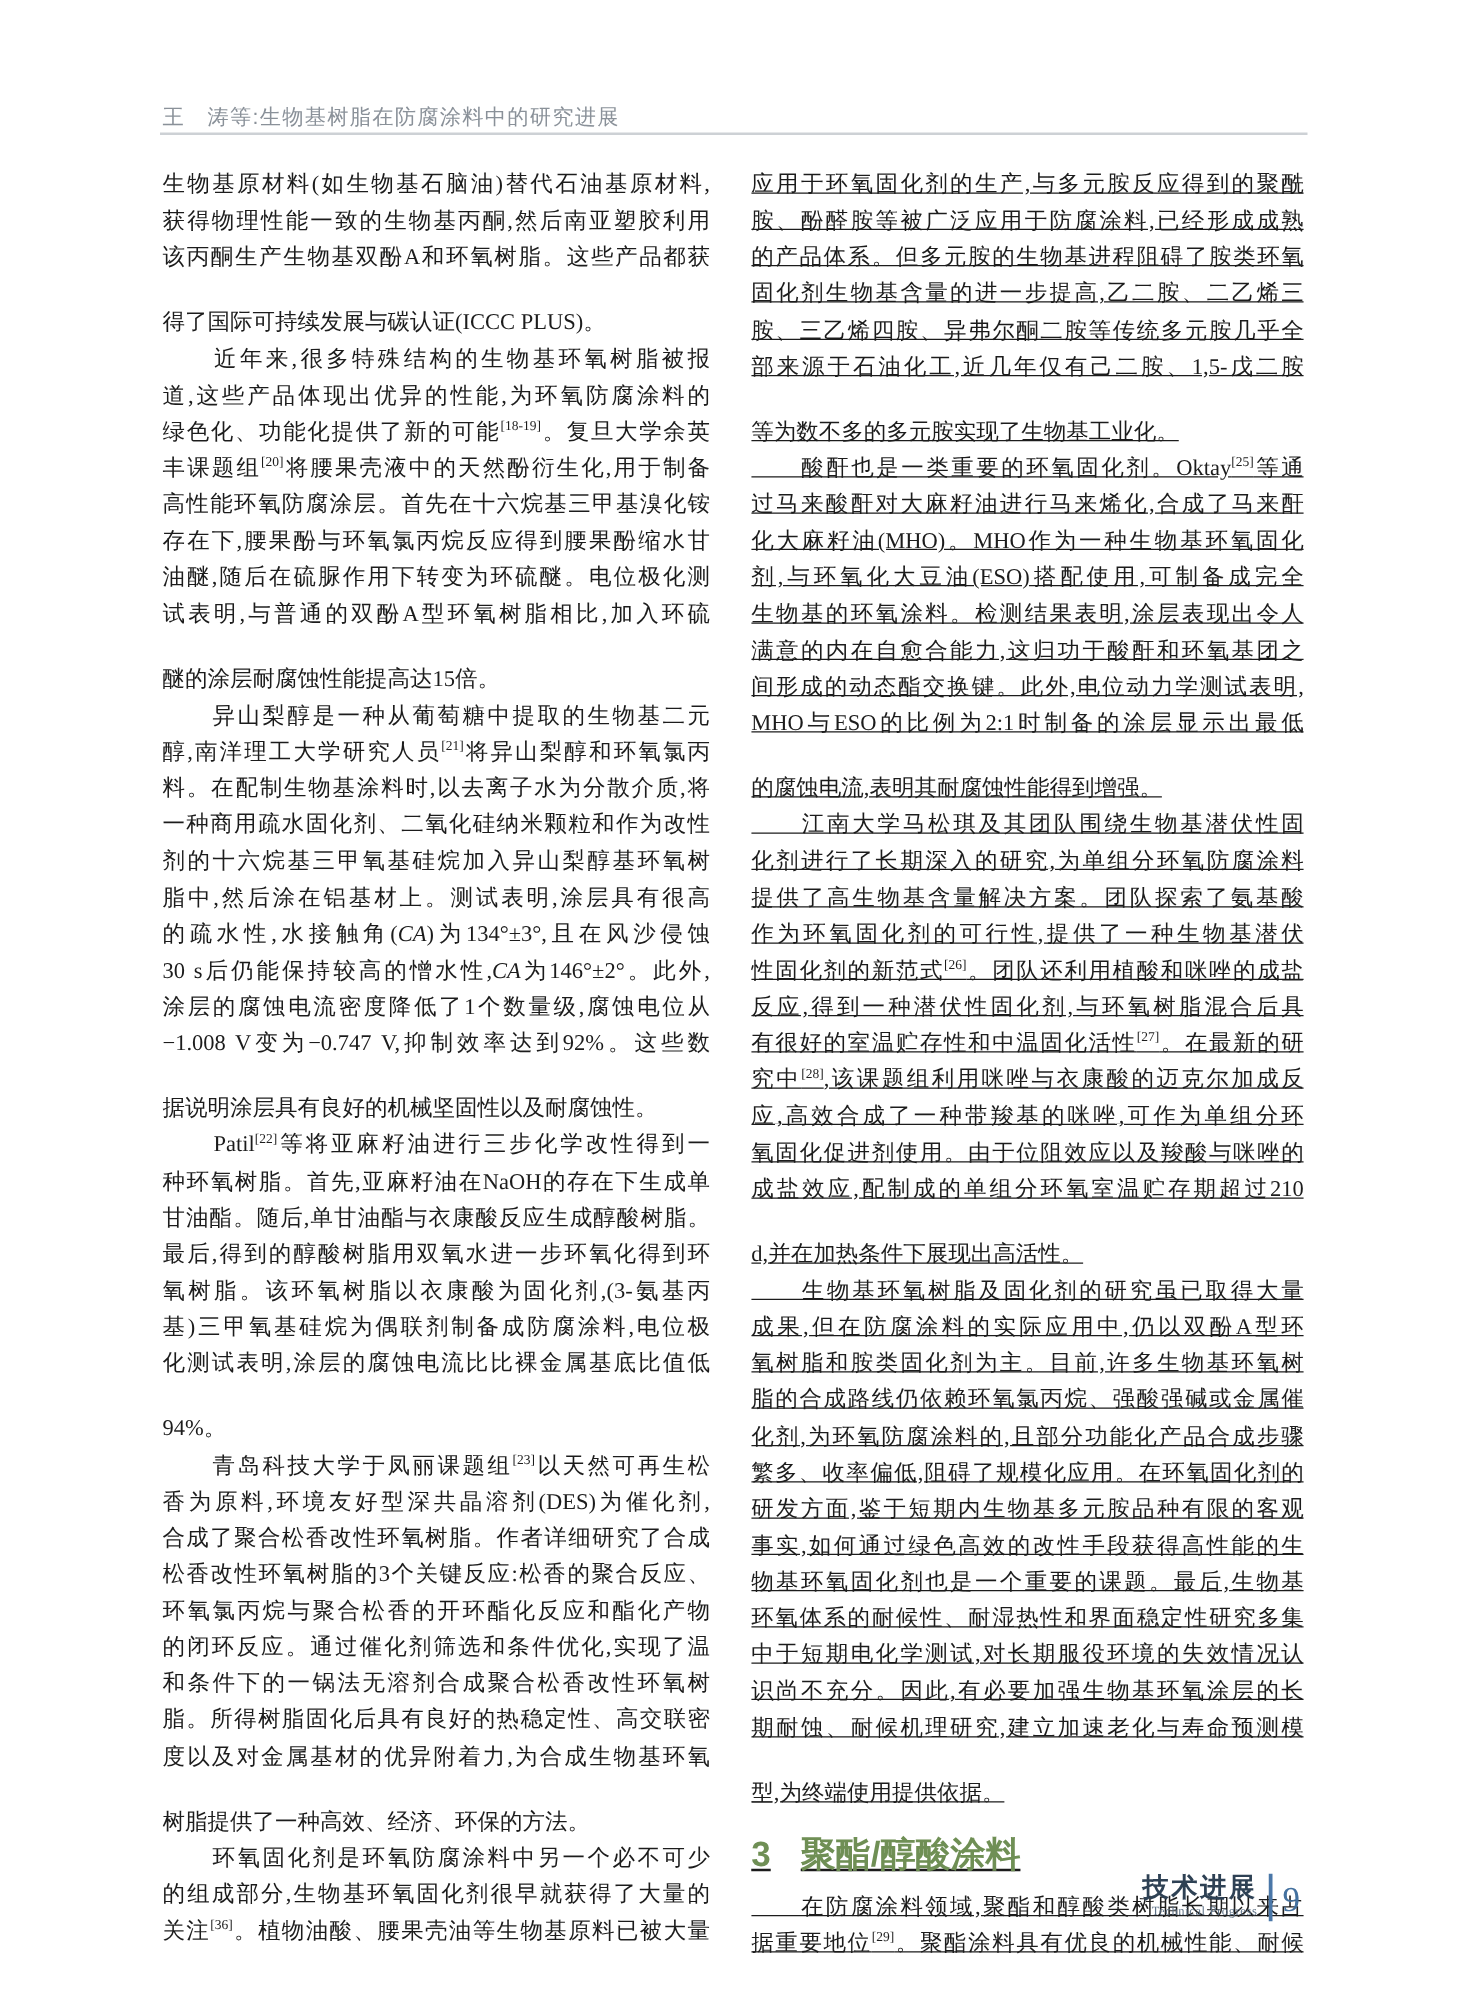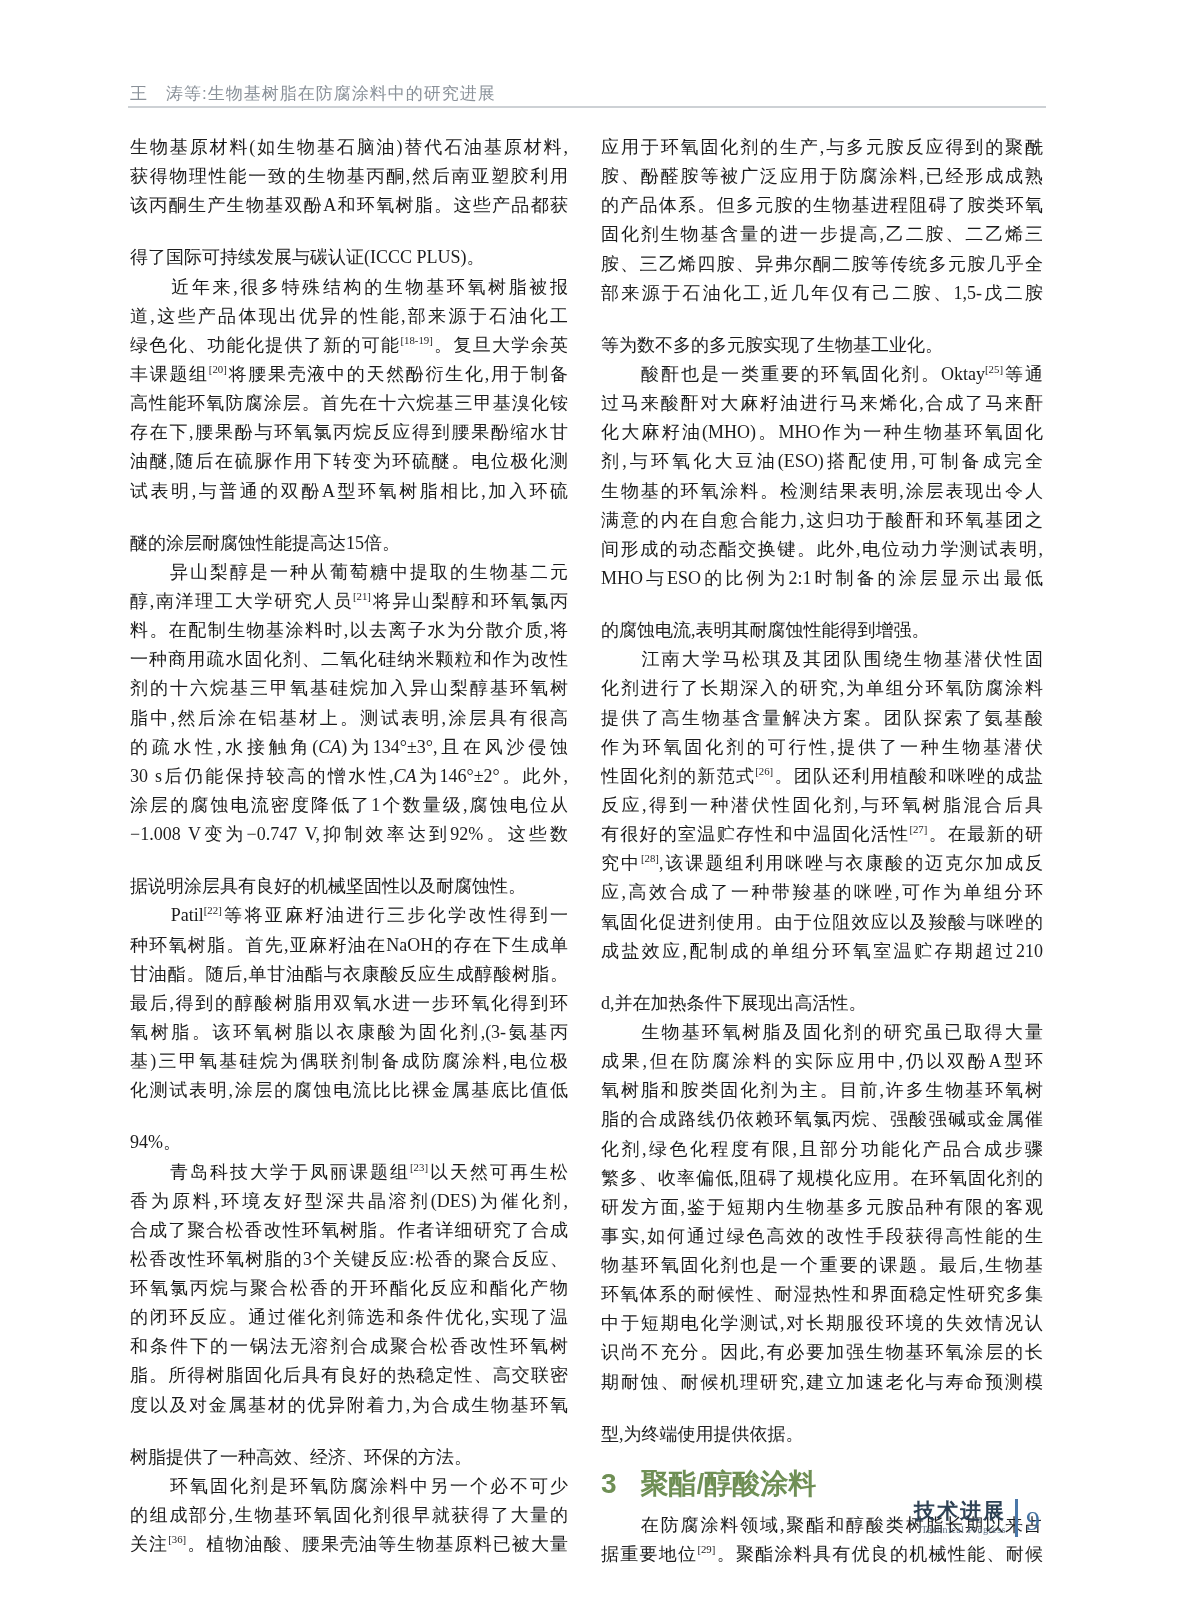--- a/index.html
+++ b/index.html
@@ -17,21 +17,21 @@
   .header-rule {
     position:absolute; top:106px; left:128px; width:918px; height:2px;
     background:#cdd1d5;
   }
   
   .col {
     position:absolute; top:133px; font-size:18px; line-height:29.15px;
     text-align:justify;
   }
   .col-left  { left:130px; width:438px; }
-  .col-right { left:601px; width:442px; }
+  .col-right { left:601px; width:442px;text-decoration:underline; }
   .tline {
     height:29.15px; overflow:hidden; white-space:nowrap;
     text-align:justify; text-align-last:justify; text-justify:inter-character;
   }
   .tline.pend { text-align-last:left;margin-top:23px; }
   .tline sup { font-size:0.60em; line-height:0; vertical-align:super; }
   .tline i { font-style:italic; font-family:"Liberation Serif",serif; }
   
   .section-heading {
     margin-top:15px; margin-bottom:8px; height:39px; line-height:39px;
@@ -71,21 +71,21 @@
   <div class="running-head">王　涛等:生物基树脂在防腐涂料中的研究进展</div>
 
   <div class="header-rule"></div>
 
   <div class="col col-left">
       <div class="tline">生物基原材料(如生物基石脑油)替代石油基原材料,</div>
       <div class="tline">获得物理性能一致的生物基丙酮,然后南亚塑胶利用</div>
       <div class="tline">该丙酮生产生物基双酚A和环氧树脂。这些产品都获</div>
       <div class="tline pend">得了国际可持续发展与碳认证(ICCC PLUS)。</div>
       <div class="tline">　　近年来,很多特殊结构的生物基环氧树脂被报</div>
-      <div class="tline">道,这些产品体现出优异的性能,部来源于石油化工</div>
+      <div class="tline">道,这些产品体现出优异的性能,为环氧防腐涂料的</div>
       <div class="tline">绿色化、功能化提供了新的可能<sup>[18-19]</sup>。复旦大学余英</div>
       <div class="tline">丰课题组<sup>[20]</sup>将腰果壳液中的天然酚衍生化,用于制备</div>
       <div class="tline">高性能环氧防腐涂层。首先在十六烷基三甲基溴化铵</div>
       <div class="tline">存在下,腰果酚与环氧氯丙烷反应得到腰果酚缩水甘</div>
       <div class="tline">油醚,随后在硫脲作用下转变为环硫醚。电位极化测</div>
       <div class="tline">试表明,与普通的双酚A型环氧树脂相比,加入环硫</div>
       <div class="tline pend">醚的涂层耐腐蚀性能提高达15倍。</div>
       <div class="tline">　　异山梨醇是一种从葡萄糖中提取的生物基二元</div>
       <div class="tline">醇,南洋理工大学研究人员<sup>[21]</sup>将异山梨醇和环氧氯丙</div>
       <div class="tline">料。在配制生物基涂料时,以去离子水为分散介质,将</div>
@@ -147,21 +147,21 @@
         <div class="tline">有很好的室温贮存性和中温固化活性<sup>[27]</sup>。在最新的研</div>
         <div class="tline">究中<sup>[28]</sup>,该课题组利用咪唑与衣康酸的迈克尔加成反</div>
         <div class="tline">应,高效合成了一种带羧基的咪唑,可作为单组分环</div>
         <div class="tline">氧固化促进剂使用。由于位阻效应以及羧酸与咪唑的</div>
         <div class="tline">成盐效应,配制成的单组分环氧室温贮存期超过210</div>
         <div class="tline pend">d,并在加热条件下展现出高活性。</div>
         <div class="tline">　　生物基环氧树脂及固化剂的研究虽已取得大量</div>
         <div class="tline">成果,但在防腐涂料的实际应用中,仍以双酚A型环</div>
         <div class="tline">氧树脂和胺类固化剂为主。目前,许多生物基环氧树</div>
         <div class="tline">脂的合成路线仍依赖环氧氯丙烷、强酸强碱或金属催</div>
-        <div class="tline">化剂,绿色化程度有限,且部分功能化产品合成步骤</div>
+        <div class="tline">化剂,为环氧防腐涂料的,且部分功能化产品合成步骤</div>
         <div class="tline">繁多、收率偏低,阻碍了规模化应用。在环氧固化剂的</div>
         <div class="tline">研发方面,鉴于短期内生物基多元胺品种有限的客观</div>
         <div class="tline">事实,如何通过绿色高效的改性手段获得高性能的生</div>
         <div class="tline">物基环氧固化剂也是一个重要的课题。最后,生物基</div>
         <div class="tline">环氧体系的耐候性、耐湿热性和界面稳定性研究多集</div>
         <div class="tline">中于短期电化学测试,对长期服役环境的失效情况认</div>
         <div class="tline">识尚不充分。因此,有必要加强生物基环氧涂层的长</div>
         <div class="tline">期耐蚀、耐候机理研究,建立加速老化与寿命预测模</div>
         <div class="tline pend">型,为终端使用提供依据。</div>
       </div>

